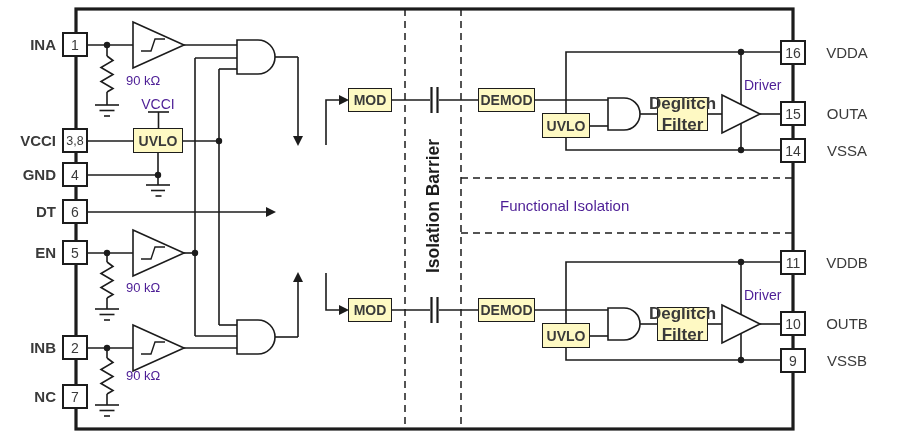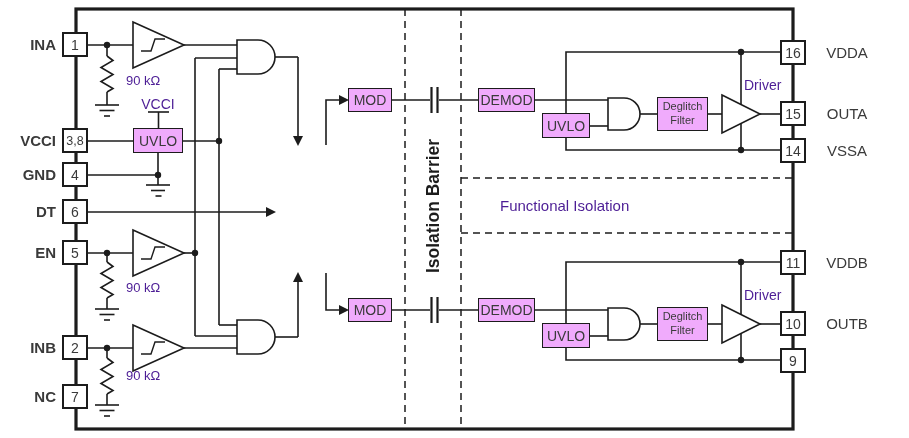--- a/index.html
+++ b/index.html
@@ -1,28 +1,28 @@
 <!DOCTYPE html>
 <html><head>
 <meta charset="utf-8">
 <style>
   html,body{margin:0;padding:0;background:#fff;}
   #stage{position:relative;width:909px;height:438px;background:#ffffff;overflow:hidden;
          font-family:"Liberation Sans", sans-serif;}
   #wires{position:absolute;left:0;top:0;}
-  .box{position:absolute;background:#f0abfc;border:1.6px solid #1c1c1c;display:flex;
-       align-items:center;justify-content:center;color:#3a3a3a;font-size:14px;box-sizing:border-box;}
+  .box{position:absolute;background:#fef9c3;border:1.6px solid #1c1c1c;display:flex;
+       align-items:center;justify-content:center;color:#3a3a3a;font-size:14px;box-sizing:border-box;font-weight:bold;}
   .pinbox{position:absolute;width:26px;height:25px;background:#ffffff;border:2px solid #1c1c1c;
           display:flex;align-items:center;justify-content:center;font-size:14px;color:#3a3a3a;
           box-sizing:border-box;}
   .plabel{position:absolute;height:25px;line-height:25px;font-size:15px;color:#3a3a3a;}
   .plabel.l{width:56px;text-align:right;left:0;font-weight:bold;}
   .plabel.r{width:70px;text-align:center;left:812px;}
   .twoline{flex-direction:column;line-height:1.25;text-align:center;}
-  .deglitch{font-size:11px;text-align:center;}
+  .deglitch{font-size:17px;text-align:center;}
   .deadtime{font-size:14.5px;line-height:1.3;}
   .lbl{position:absolute;color:#4c1d95;}
   .rlabel{font-size:13px;}
   .driver{font-size:14px;width:46px;}
   .isobar{width:176px;height:24px;line-height:24px;text-align:center;font-size:17.5px;
           font-weight:bold;color:#1c1c1c;transform:rotate(-90deg);transform-origin:center;background:#fff;}
   .funciso{width:234px;text-align:left;font-size:15px;}
   .vccirail{width:42px;text-align:center;font-size:14px;}
 </style>
 </head>
@@ -264,20 +264,21 @@
 <div class="plabel r" style="top:40px">VDDA</div>
 <div class="pinbox" style="left:780px;top:101px">15</div>
 <div class="plabel r" style="top:101px">OUTA</div>
 <div class="pinbox" style="left:780px;top:138px">14</div>
 <div class="plabel r" style="top:138px">VSSA</div>
 <div class="pinbox" style="left:780px;top:250px">11</div>
 <div class="plabel r" style="top:250px">VDDB</div>
 <div class="pinbox" style="left:780px;top:311px">10</div>
 <div class="plabel r" style="top:311px">OUTB</div>
 <div class="pinbox" style="left:780px;top:348px">9</div>
+<div class="plabel r" style="top:348px">VSSB</div>
 
 <div class="box" style="left:133px;top:128px;width:50px;height:25px">UVLO</div>
 <div class="box" style="left:348px;top:88px;width:44px;height:24px">MOD</div>
 <div class="box" style="left:348px;top:298px;width:44px;height:24px">MOD</div>
 <div class="box" style="left:478px;top:88px;width:57px;height:24px">DEMOD</div>
 <div class="box" style="left:478px;top:298px;width:57px;height:24px">DEMOD</div>
 <div class="box" style="left:542px;top:113px;width:48px;height:25px">UVLO</div>
 <div class="box" style="left:542px;top:323px;width:48px;height:25px">UVLO</div>
 <div class="box twoline deglitch" style="left:657px;top:97px;width:51px;height:34px">
   <span>Deglitch</span>

